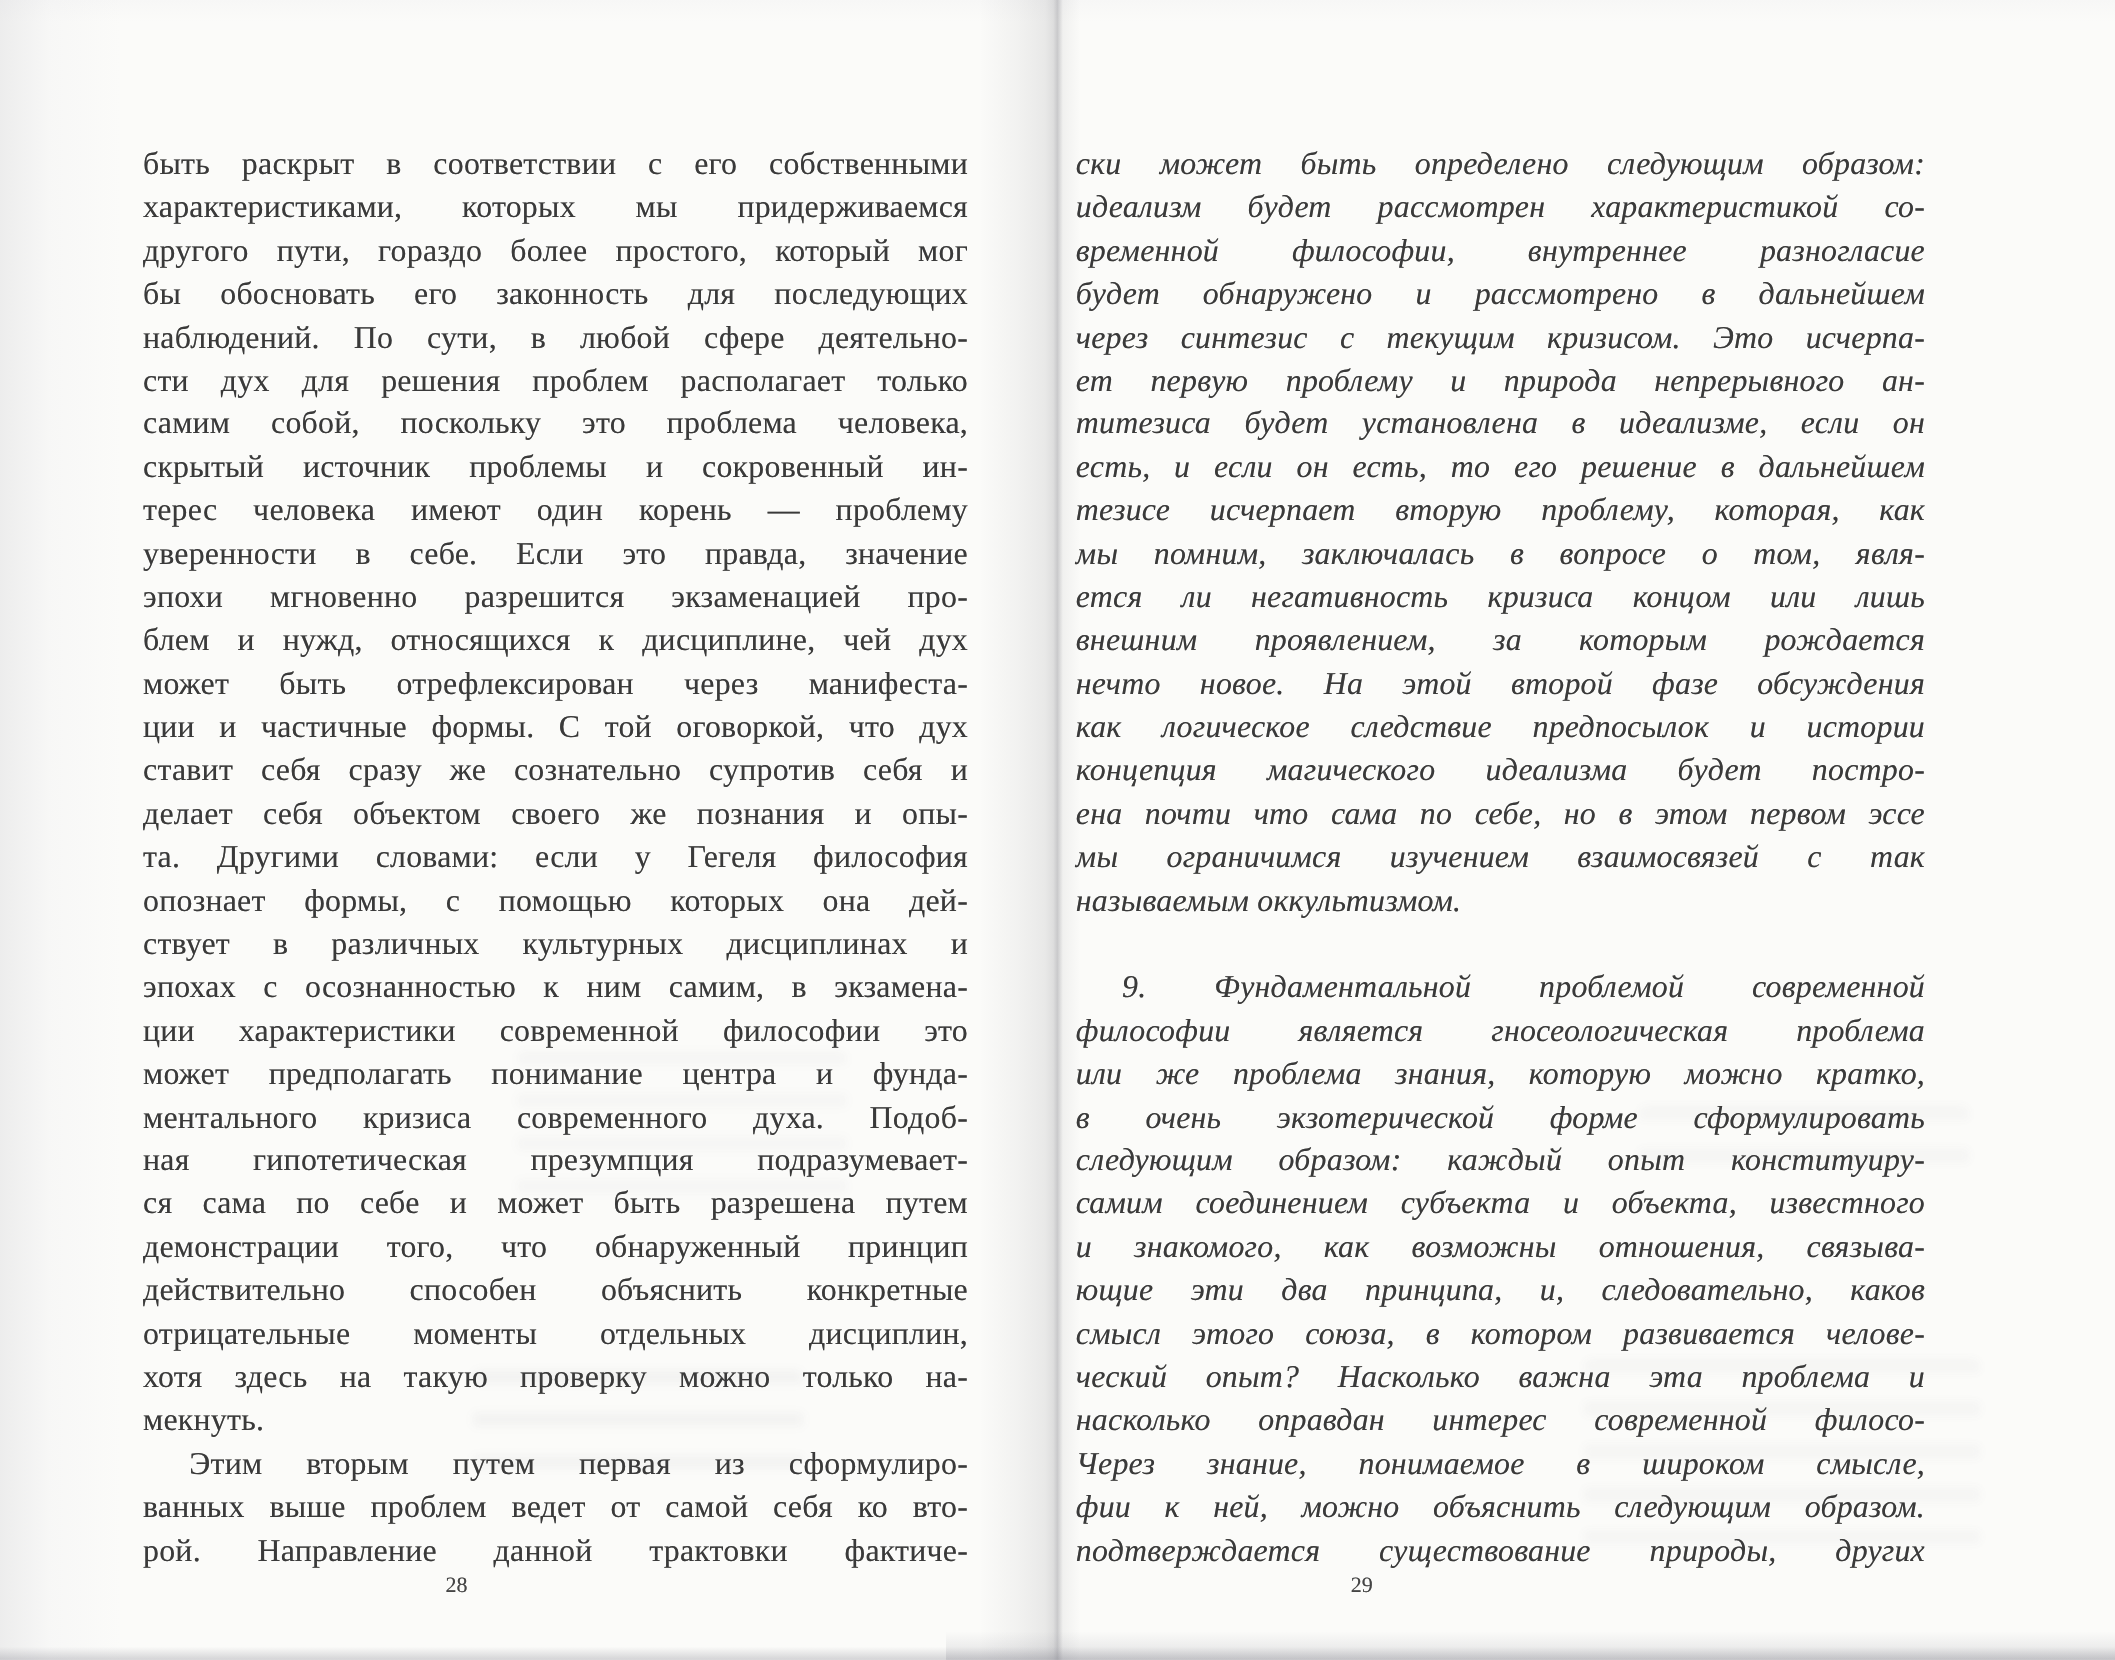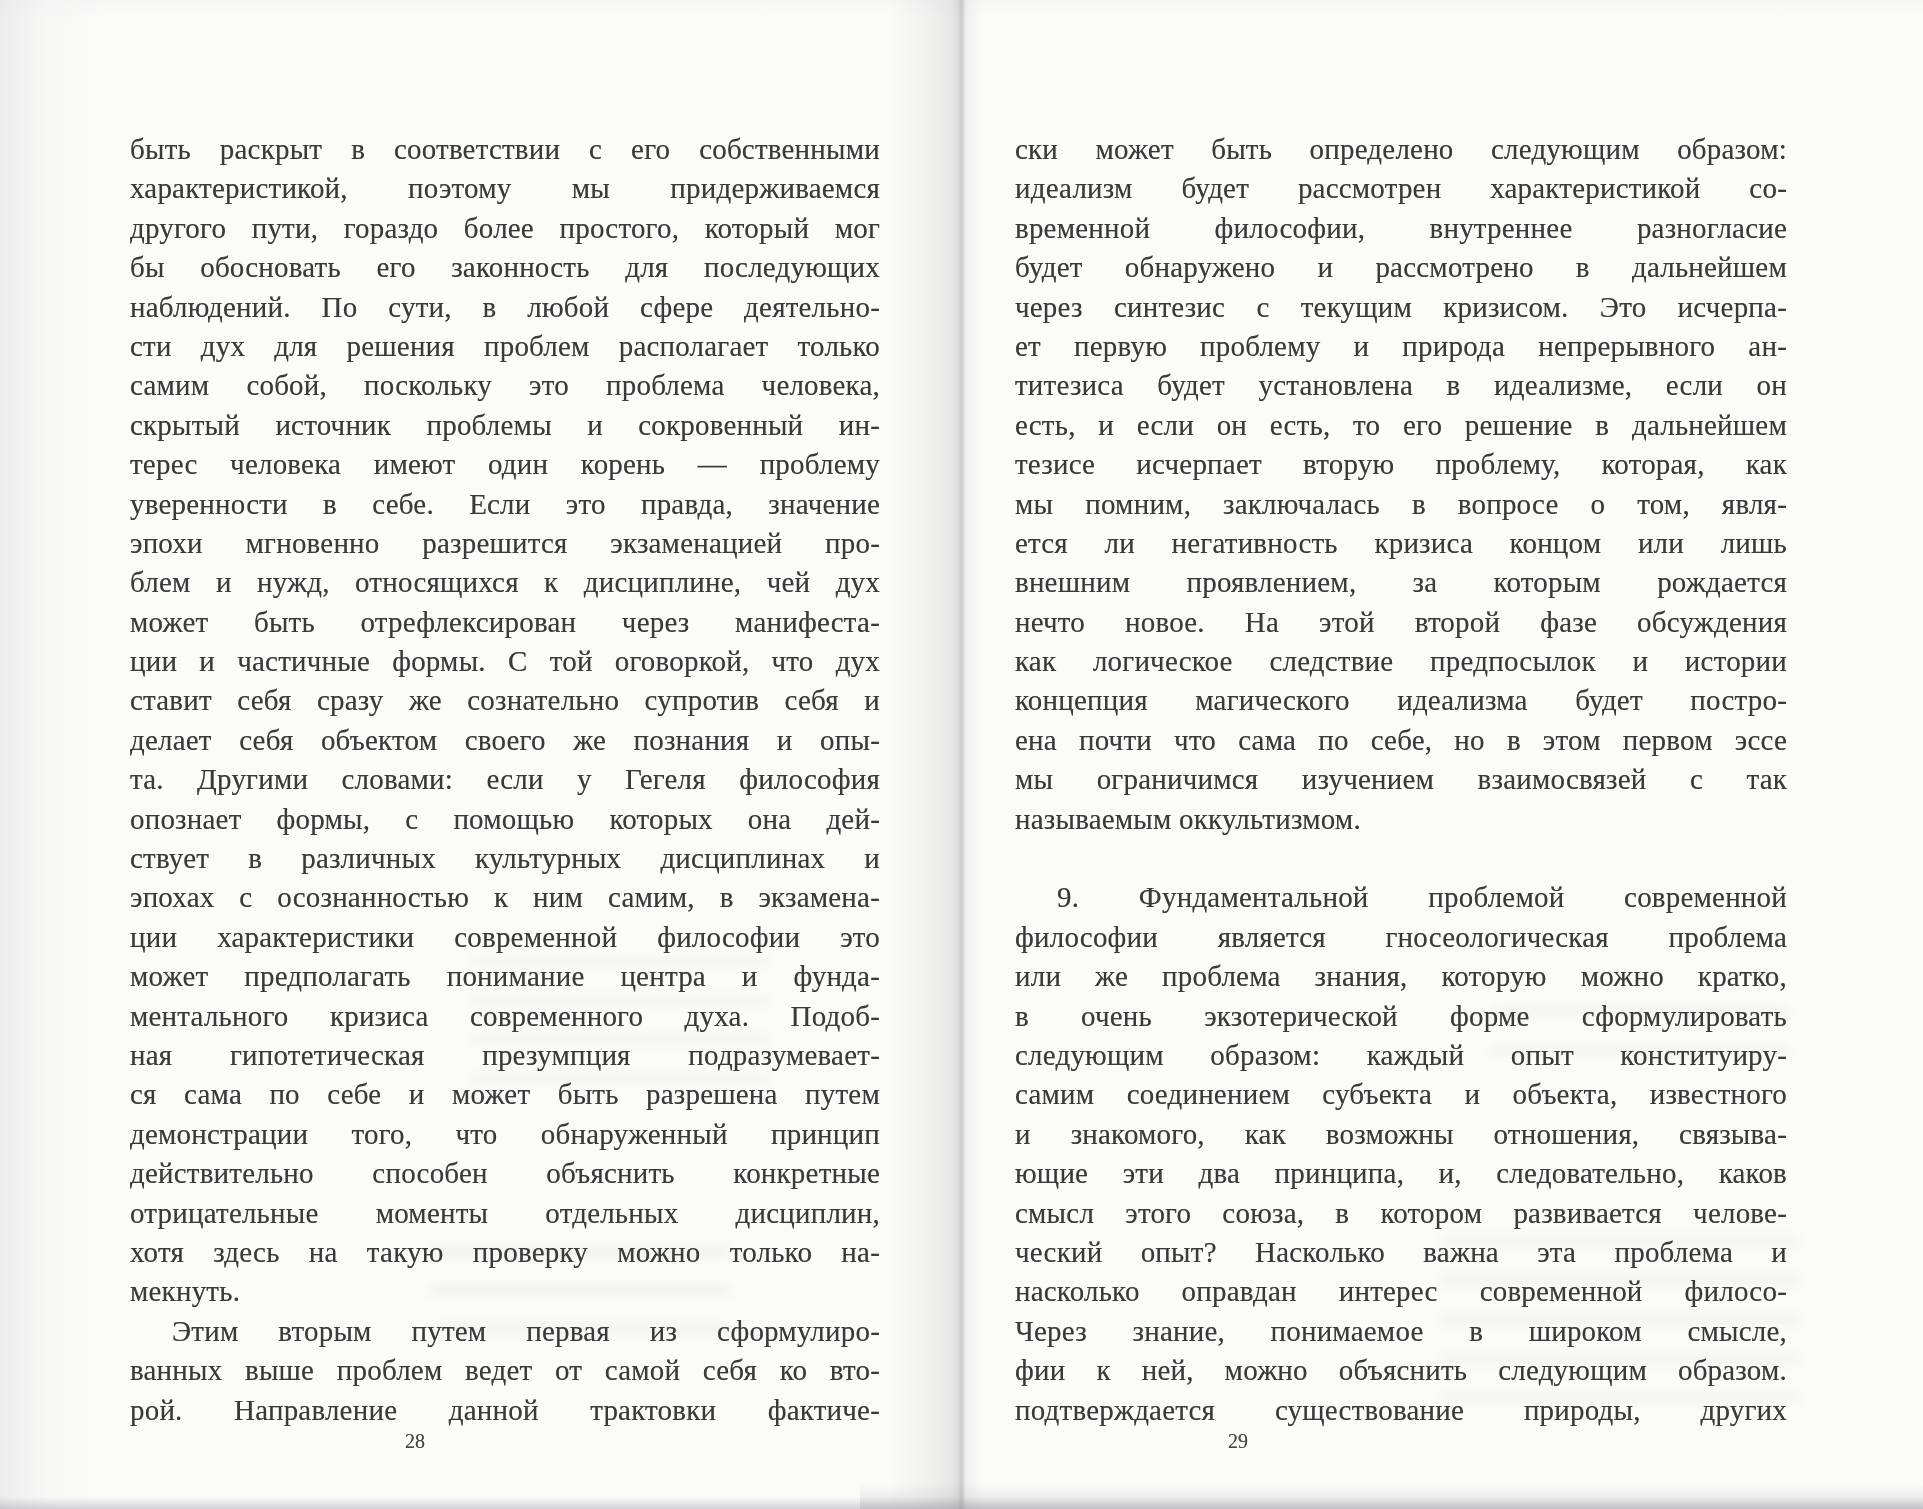--- a/index.html
+++ b/index.html
@@ -46,21 +46,21 @@
     position: absolute;
     left: 860px; bottom: 0;
     width: 1063px; height: 26px;
     background: linear-gradient(0deg, rgba(130,130,142,0.22), rgba(130,130,142,0.0));
   }
   .page-text {
     position: absolute;
     top: 130px;
   }
   .page-text.left  { left: 130px;  width: 750px; }
-  .page-text.right { left: 1015px; width: 772px; }
+  .page-text.right { left: 978px; width: 772px; font-style: italic; }
   .line {
     height: 39.4px;
     line-height: 39.4px;
     font-size: 29px;
     letter-spacing: 0.2px;
     text-align: justify;
     text-align-last: justify;
     text-justify: inter-word;
     white-space: nowrap;
     text-shadow: 0 0 0.6px rgba(58,58,58,0.55);
@@ -103,21 +103,21 @@
   <div class="bottom-edge-right"></div>
   <div class="bottom-edge"></div>
 
   <div class="ghost g1"></div>
   <div class="ghost g2"></div>
   <div class="ghost g3"></div>
   <div class="ghost g4"></div>
 
   <div class="page-text left">
       <div class="line">быть раскрыт в соответствии с его собственными</div>
-      <div class="line">характеристикой, поэтому мы придерживаемся</div>
+      <div class="line">характеристиками, которых мы придерживаемся</div>
       <div class="line">другого пути, гораздо более простого, который мог</div>
       <div class="line">бы обосновать его законность для последующих</div>
       <div class="line">наблюдений. По сути, в любой сфере деятельно-</div>
       <div class="line">сти дух для решения проблем располагает только</div>
       <div class="line">самим собой, поскольку это проблема человека,</div>
       <div class="line">скрытый источник проблемы и сокровенный ин-</div>
       <div class="line">терес человека имеют один корень — проблему</div>
       <div class="line">уверенности в себе. Если это правда, значение</div>
       <div class="line">эпохи мгновенно разрешится экзаменацией про-</div>
       <div class="line">блем и нужд, относящихся к дисциплине, чей дух</div>

